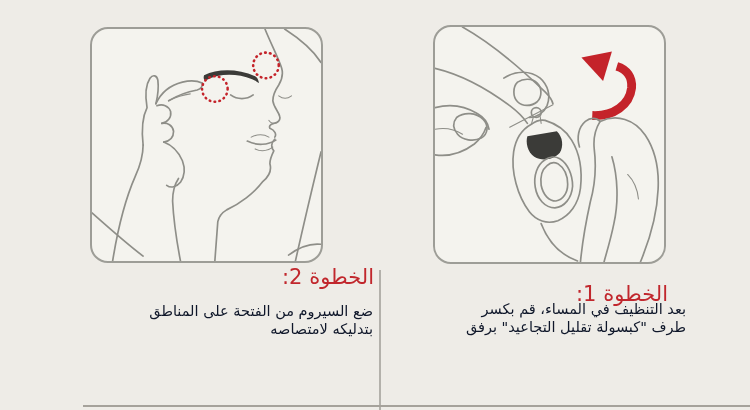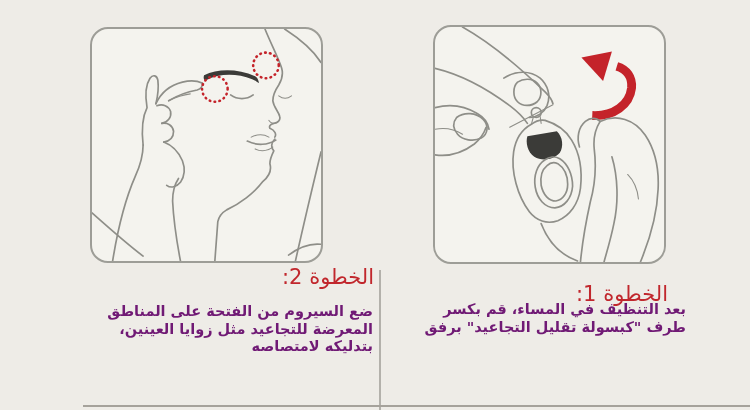--- a/index.html
+++ b/index.html
@@ -24,22 +24,22 @@
     font-weight:normal;
     font-size:21px;
     line-height:24px;
     text-align:right;
     white-space:nowrap;
   }
   #heading-step2{right:376px;top:265px;}
   #heading-step1{right:82px;top:282px;}
   .step-body{
     position:absolute;
-    color:#701a75;
-    font-weight:bold;
+    color:#0f172a;
+    font-weight:normal;
     font-size:14.5px;
     text-align:right;
   }
   .step-body .line{white-space:nowrap;line-height:17.5px;}
   #body-step2{right:377px;top:303px;}
   #body-step1{right:64px;top:301px;}
   .v-divider{
     position:absolute;left:379px;top:270px;width:2px;height:140px;
     background:#b3b1ab;
   }
@@ -133,18 +133,17 @@
 
 <div class="step-heading" id="heading-step1">الخطوة 1:</div>
 <div class="step-body" id="body-step1">
   <div class="line">بعد التنظيف في المساء، قم بكسر</div>
   <div class="line">طرف "كبسولة تقليل التجاعيد" برفق</div>
 </div>
 
 <div class="step-heading" id="heading-step2">الخطوة 2:</div>
 <div class="step-body" id="body-step2">
   <div class="line">ضع السيروم من الفتحة على المناطق</div>
-  <div class="line">المعرضة للتجاعيد مثل زوايا العينين،</div>
   <div class="line">بتدليكه لامتصاصه</div>
 </div>
 
 <div class="v-divider"></div>
 <div class="h-rule"></div>
 
 </body></html>

